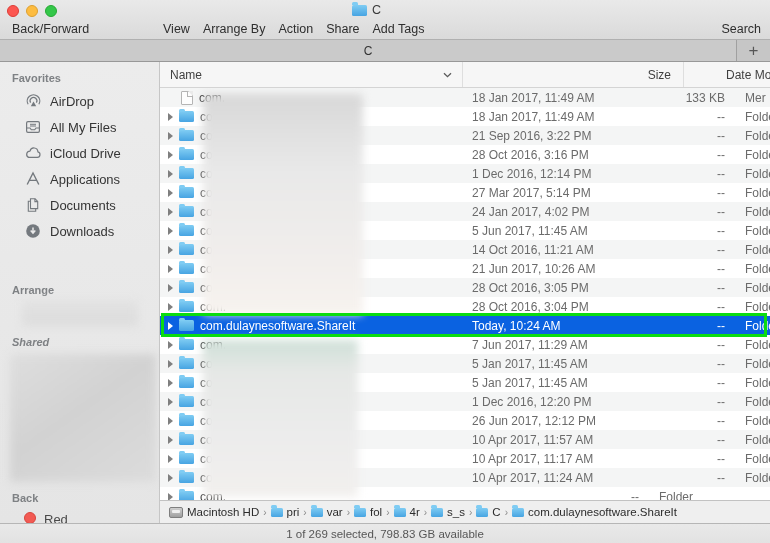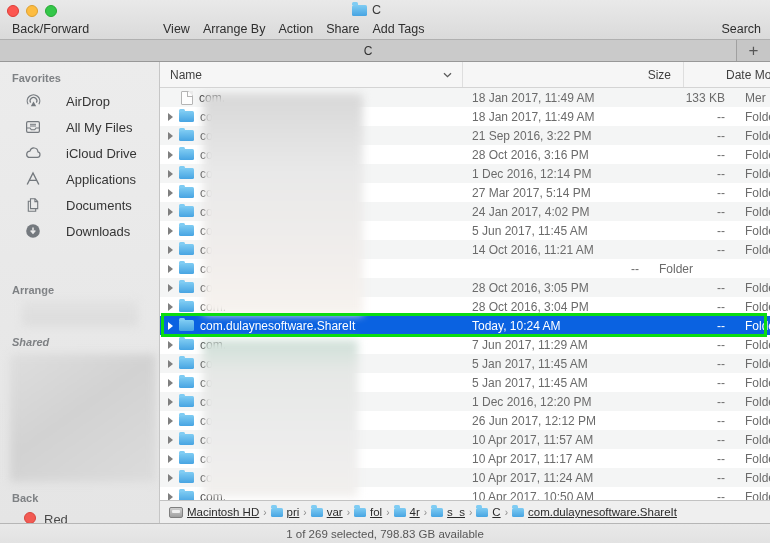--- a/index.html
+++ b/index.html
@@ -26,21 +26,21 @@
   .tab{position:absolute;left:0;top:0;width:736px;height:21px;background:#cacaca;
     display:flex;align-items:center;justify-content:center;font-size:12px;color:#333;}
   .newtab{position:absolute;right:0;top:0;width:34px;height:21px;border-left:1px solid #a0a0a0;
     background:#c6c6c6;display:flex;align-items:center;justify-content:center;color:#565656;font-size:17px;font-weight:300;line-height:1;}
 
   
   .sidebar{position:absolute;left:0;top:62px;width:160px;height:461px;background:linear-gradient(180deg,#ececec,#e5e5e5);
     border-right:1px solid #c6c6c6;overflow:hidden;}
   .side-section-title{position:absolute;left:12px;font-size:11px;font-weight:bold;color:#7e8184;}
   .fav-list{position:absolute;left:0;top:88px;width:160px;}
-  .side-item{display:flex;align-items:center;gap:24px;height:26px;padding-left:24px;font-size:13px;color:#353535;}
+  .side-item{display:flex;align-items:center;gap:8px;height:26px;padding-left:24px;font-size:13px;color:#353535;}
   .side-item .icn{width:18px;display:flex;justify-content:center;flex:none;}
   .tag-dot{position:absolute;left:24px;top:450px;width:12px;height:12px;border-radius:50%;background:#f25a53;border:1px solid #d8453e;}
   .tag-label{position:absolute;left:44px;top:450px;font-size:13px;color:#4a4a4a;}
 
   
   .blurblock{position:absolute;filter:blur(4px);border-radius:2px;}
   .blur-devices{left:22px;top:238px;width:116px;height:26px;background:linear-gradient(180deg,#e3e3e3,#dcdcdc);}
   .blur-shared{left:10px;top:292px;width:146px;height:128px;background:linear-gradient(145deg,#dedede 0%,#d2d2d2 45%,#dcdcdc 100%);}
   .blur-names-top{left:43px;top:6px;width:160px;height:221px;
     background:linear-gradient(180deg,#d8d8d8 0%,#e9e9e9 35%,#f1eeec 75%,#f7f3ef 100%);}
@@ -74,21 +74,21 @@
   .folder-icon{width:15px;height:11px;background:linear-gradient(180deg,#7fccf3,#47a4e2);border-radius:1.5px;position:relative;margin-left:6px;flex:none;}
   .folder-icon::before{content:"";position:absolute;top:-2.5px;left:0;width:6px;height:3px;background:#7fccf3;border-radius:1.5px 1.5px 0 0;}
   .folder-icon.sm{width:12px;height:9px;margin-left:0;}
   .file-icon{width:12px;height:14px;background:#fdfdfd;border:1px solid #b4b4b4;border-radius:1px;position:relative;margin-left:8px;flex:none;}
   .file-icon::before{content:"";position:absolute;right:-1px;top:-1px;border-style:solid;border-width:0 5px 5px 0;border-color:transparent #eaeaea transparent transparent;box-shadow:-1px 1px 0 #b4b4b4;}
   .green-frame{position:absolute;left:1px;top:225px;width:606px;height:24px;border:3px solid #0bdc11;z-index:6;pointer-events:none;}
 
   
   .pathbar{position:absolute;left:160px;top:500px;width:610px;height:23px;background:#efefef;border-top:1px solid #c2c2c2;
     display:flex;align-items:center;padding-left:9px;overflow:hidden;}
-  .path-seg{display:flex;align-items:center;gap:4px;font-size:11.5px;color:#2c2c2c;white-space:nowrap;text-decoration:underline;}
+  .path-seg{display:flex;align-items:center;gap:4px;font-size:11.5px;color:#2c2c2c;white-space:nowrap;}
   .path-sep{color:#8b8b8b;font-size:10px;margin:0 4px;}
   .drive-icon{width:14px;height:11px;background:linear-gradient(180deg,#cfcfcf,#9f9f9f);border:1px solid #7e7e7e;border-radius:2px;position:relative;}
   .drive-icon::after{content:"";position:absolute;left:2px;top:2px;right:2px;height:3px;background:#efefef;border-radius:1px;}
 
   
   .statusbar{position:absolute;left:0;top:523px;width:770px;height:20px;background:linear-gradient(180deg,#e9e9e9,#e2e2e2);
     border-top:1px solid #b6b6b6;display:flex;align-items:center;justify-content:center;font-size:11.5px;color:#565656;}
 </style>
 </head>
 <body>
@@ -296,20 +296,21 @@
           <div class="cell-date">14 Oct 2016, 11:21 AM</div>
           <div class="cell-size">--</div>
           <div class="cell-kind">Folder</div>
         </div>
         <div class="row">
           <div class="cell-name">
             <span class="disclosure"></span>
             <span class="folder-icon"></span>
             <span class="label">com.</span>
           </div>
+          <div class="cell-date">21 Jun 2017, 10:26 AM</div>
           <div class="cell-size">--</div>
           <div class="cell-kind">Folder</div>
         </div>
         <div class="row stripe">
           <div class="cell-name">
             <span class="disclosure"></span>
             <span class="folder-icon"></span>
             <span class="label">com.</span>
           </div>
           <div class="cell-date">28 Oct 2016, 3:05 PM</div>
@@ -415,21 +416,20 @@
           <div class="cell-date">10 Apr 2017, 11:24 AM</div>
           <div class="cell-size">--</div>
           <div class="cell-kind">Folder</div>
         </div>
         <div class="row">
           <div class="cell-name">
             <span class="disclosure"></span>
             <span class="folder-icon"></span>
             <span class="label">com.</span>
           </div>
-          <div class="cell-date">10 Apr 2017, 10:50 AM</div>
           <div class="cell-size">--</div>
           <div class="cell-kind">Folder</div>
         </div>
         <div class="blurblock blur-names-top"></div>
       <div class="blurblock blur-names-bottom"></div>
       <div class="green-frame"></div>
     </div>
   </div>
 
   <div class="pathbar">

